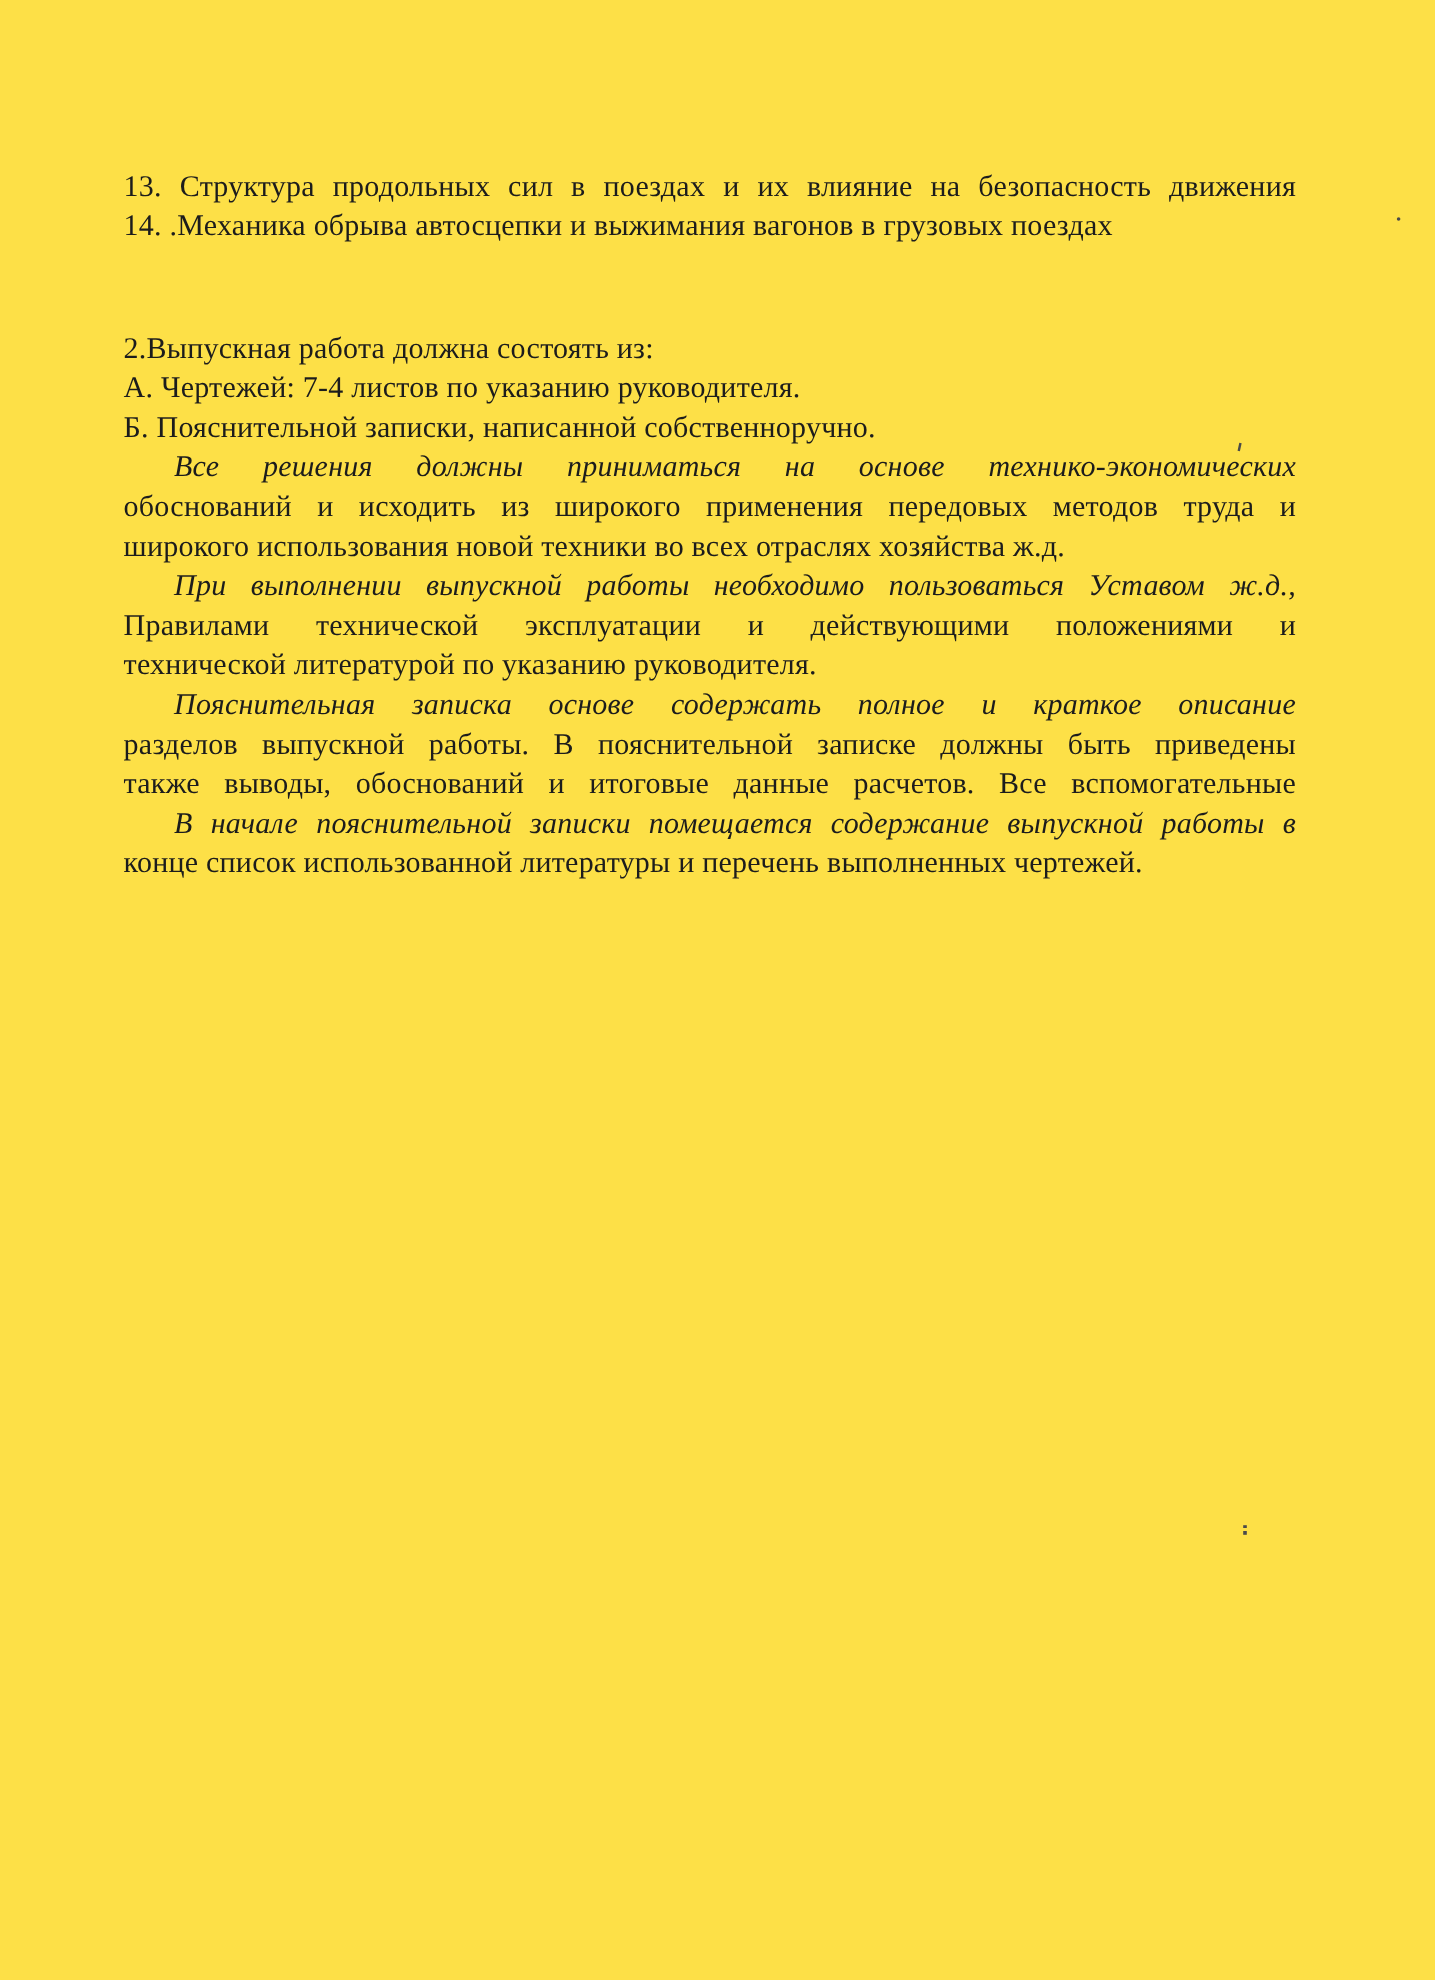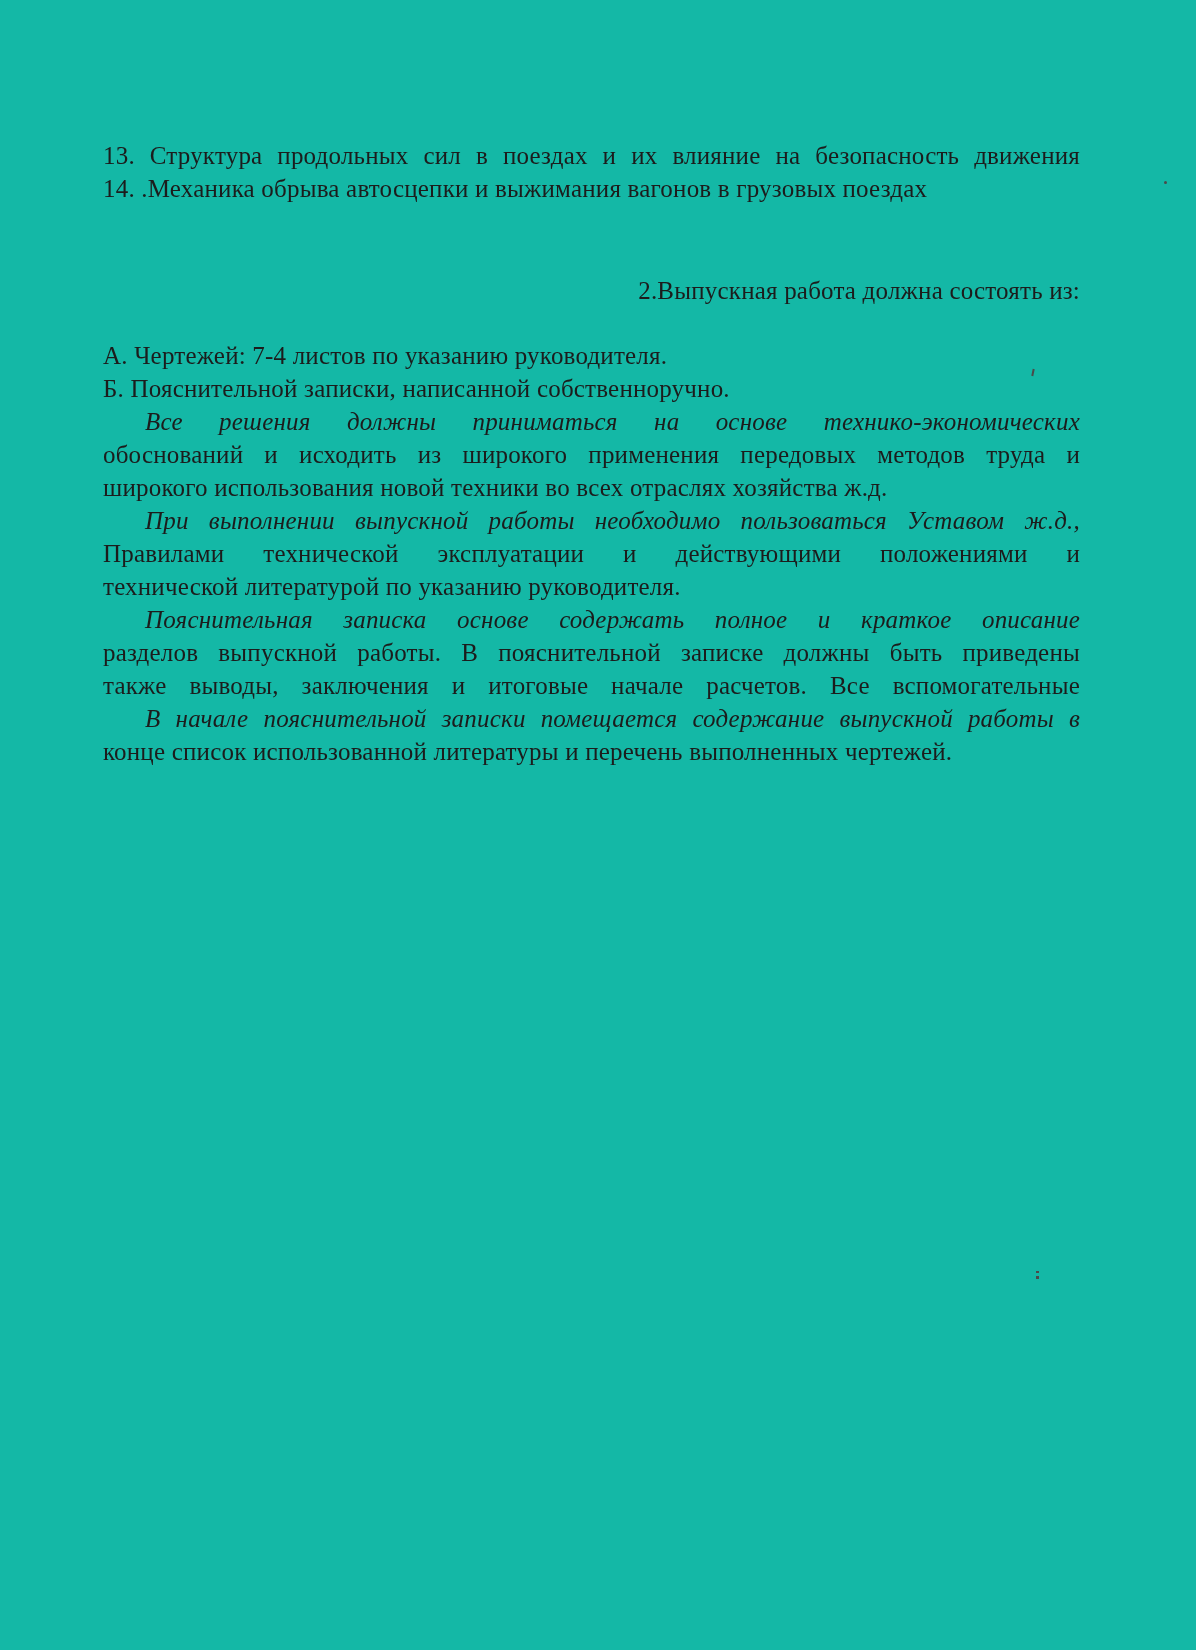--- a/index.html
+++ b/index.html
@@ -1,43 +1,42 @@
 <!DOCTYPE html>
 <html><head>
 <meta charset="utf-8">
 <style>
   html, body { margin: 0; padding: 0; background: #ffffff; }
   .page {
     position: relative;
     width: 1196px;
     height: 1650px;
-    background: #14b8a6;
+    background: #fde047;
     overflow: hidden;
     font-family: "Liberation Serif", serif;
     color: #1c1c1c;
   }
   .content {
     position: absolute;
     left: 103px;
     top: 139px;
     width: 977px;
     font-size: 25px;
     line-height: 33px;
     letter-spacing: 0.2px;
   }
   .line { height: 33px; overflow: hidden; }
   
   .jl { text-align: justify; text-align-last: justify; }
   
   .indent { text-indent: 42px; font-style: italic; }
   .heading {
     margin-top: 69px;
-    margin-bottom: 32px;
     height: 33px;
-    text-align: right;
+    text-align: left;
   }
   .speck {
     position: absolute;
     background: #4a4a4a;
   }
   .speck-1 { left: 1164px; top: 181px; width: 3px; height: 3px; border-radius: 50%; }
   .speck-2 { left: 1032px; top: 369px; width: 2px; height: 7px; transform: rotate(12deg); }
   .speck-3 { left: 1036px; top: 1271px; width: 3px; height: 8px;
              background: linear-gradient(#4a4a4a 30%, transparent 30%, transparent 60%, #4a4a4a 60%); }
 </style>
@@ -63,21 +62,21 @@
 
     <div>
       <div class="line jl indent">При выполнении выпускной работы необходимо пользоваться Уставом ж.д.,</div>
       <div class="line jl">Правилами  технической  эксплуатации  и  действующими  положениями  и</div>
       <div class="line">технической литературой по указанию руководителя.</div>
     </div>
 
     <div>
       <div class="line jl indent">Пояснительная  записка  основе  содержать  полное  и  краткое  описание</div>
       <div class="line jl">разделов выпускной работы. В пояснительной записке должны быть приведены</div>
-      <div class="line jl">также выводы, заключения и итоговые начале расчетов. Все вспомогательные</div>
+      <div class="line jl">также выводы, обоснований и итоговые данные расчетов. Все вспомогательные</div>
     </div>
 
     <div>
       <div class="line jl indent">В начале пояснительной записки помещается содержание выпускной работы в</div>
       <div class="line">конце список использованной литературы и перечень выполненных чертежей.</div>
     </div>
 
   </div>
 
   <div class="speck speck-1"></div>

